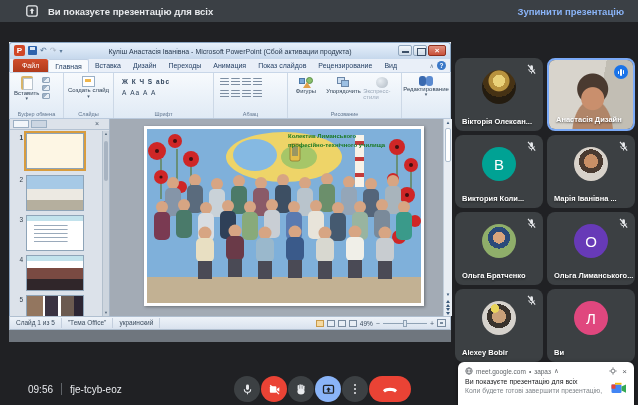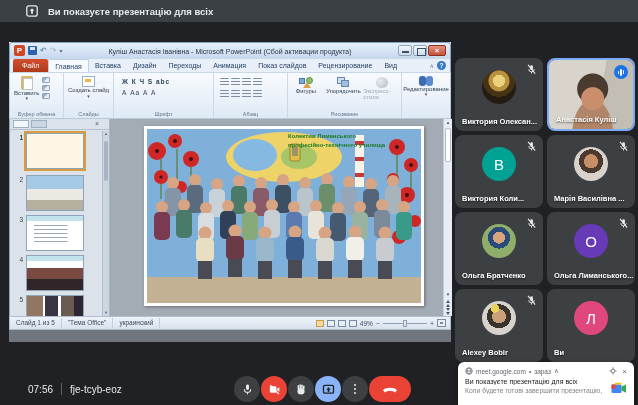--- a/index.html
+++ b/index.html
@@ -144,20 +144,21 @@
 </style>
 </head>
 <body>
 
 <div class="banner">
   <svg class="banner-ic" viewBox="0 0 12 12">
       <rect x="0.8" y="0.8" width="10.4" height="10.4" rx="2" fill="none" stroke="#e8eaed" stroke-width="1.3"></rect>
       <path d="M6 3.2 L8.4 5.8 H6.9 V8.8 H5.1 V5.8 H3.6 Z" fill="#e8eaed"></path>
     </svg>
   <span class="banner-msg">Ви показуєте презентацію для всіх</span>
+  <button class="banner-stop">Зупинити презентацію</button>
 </div>
 
 <div class="share">
 
   <div class="titlebar">
     <div class="qat">
       <div class="ppt-logo">P</div>
       <div class="ic-save"></div>
       <span class="ic-undo">↶</span>
       <span class="ic-redo">↷</span>
@@ -432,31 +433,31 @@
 </div>
 
 <div class="tile" style="left:455px;top:58px;">
   <svg class="micoff" viewBox="0 0 12 12">
       <rect x="4.6" y="1.4" width="3" height="5.2" rx="1.5" fill="#e8eaed"></rect>
       <path d="M3 5.6 a3 3 0 0 0 6 0" stroke="#e8eaed" stroke-width="1" fill="none"></path>
       <line x1="6" y1="8.6" x2="6" y2="10.4" stroke="#e8eaed" stroke-width="1"></line>
       <line x1="2.2" y1="1" x2="10" y2="10.6" stroke="#e8eaed" stroke-width="1.2"></line>
     </svg>
   <div class="avatar av0"></div>
-  <span class="name">Виктория Олексан...</span>
+  <span class="name">Вікторія Олексан...</span>
 </div>
 
 <div class="tile video" style="left:547px;top:58px;">
   <div class="video-bg"></div>
   <div class="speaker">
       <i class="sb1"></i>
       <i class="sb2"></i>
       <i class="sb3"></i>
     </div>
-  <span class="name">Анастасія Куліш</span>
+  <span class="name">Анастасія Дизайн</span>
 </div>
 
 <div class="tile" style="left:455px;top:135px;">
   <svg class="micoff" viewBox="0 0 12 12">
       <rect x="4.6" y="1.4" width="3" height="5.2" rx="1.5" fill="#e8eaed"></rect>
       <path d="M3 5.6 a3 3 0 0 0 6 0" stroke="#e8eaed" stroke-width="1" fill="none"></path>
       <line x1="6" y1="8.6" x2="6" y2="10.4" stroke="#e8eaed" stroke-width="1"></line>
       <line x1="2.2" y1="1" x2="10" y2="10.6" stroke="#e8eaed" stroke-width="1.2"></line>
     </svg>
   <div class="avatar initial" style="background-color: rgb(0, 162, 148);">
@@ -466,21 +467,21 @@
 </div>
 
 <div class="tile" style="left:547px;top:135px;">
   <svg class="micoff" viewBox="0 0 12 12">
       <rect x="4.6" y="1.4" width="3" height="5.2" rx="1.5" fill="#e8eaed"></rect>
       <path d="M3 5.6 a3 3 0 0 0 6 0" stroke="#e8eaed" stroke-width="1" fill="none"></path>
       <line x1="6" y1="8.6" x2="6" y2="10.4" stroke="#e8eaed" stroke-width="1"></line>
       <line x1="2.2" y1="1" x2="10" y2="10.6" stroke="#e8eaed" stroke-width="1.2"></line>
     </svg>
   <div class="avatar av3"></div>
-  <span class="name">Марія Василівна ...</span>
+  <span class="name">Марія Іванівна ...</span>
 </div>
 
 <div class="tile" style="left:455px;top:212px;">
   <svg class="micoff" viewBox="0 0 12 12">
       <rect x="4.6" y="1.4" width="3" height="5.2" rx="1.5" fill="#e8eaed"></rect>
       <path d="M3 5.6 a3 3 0 0 0 6 0" stroke="#e8eaed" stroke-width="1" fill="none"></path>
       <line x1="6" y1="8.6" x2="6" y2="10.4" stroke="#e8eaed" stroke-width="1"></line>
       <line x1="2.2" y1="1" x2="10" y2="10.6" stroke="#e8eaed" stroke-width="1.2"></line>
     </svg>
   <div class="avatar av4"></div>
@@ -512,21 +513,21 @@
 </div>
 
 <div class="tile" style="left:547px;top:289px;">
   <div class="avatar initial" style="background-color: rgb(224, 71, 126);">
       <span>Л</span>
     </div>
   <span class="name">Ви</span>
 </div>
 
 <div class="bbar-left">
-  <span>07:56</span>
+  <span>09:56</span>
   <span class="bbar-sep"></span>
   <span>fje-tcyb-eoz</span>
 </div>
 
 <button class="ctrl" style="left:234px;">
   <svg width="13" height="13" viewBox="0 0 14 14">
       <rect x="5.4" y="1.6" width="3.2" height="6" rx="1.6" fill="#e8eaed"></rect>
       <path d="M3.6 6.6 a3.4 3.4 0 0 0 6.8 0" stroke="#e8eaed" stroke-width="1.2" fill="none"></path>
       <line x1="7" y1="10" x2="7" y2="12.2" stroke="#e8eaed" stroke-width="1.2"></line>
     </svg>

